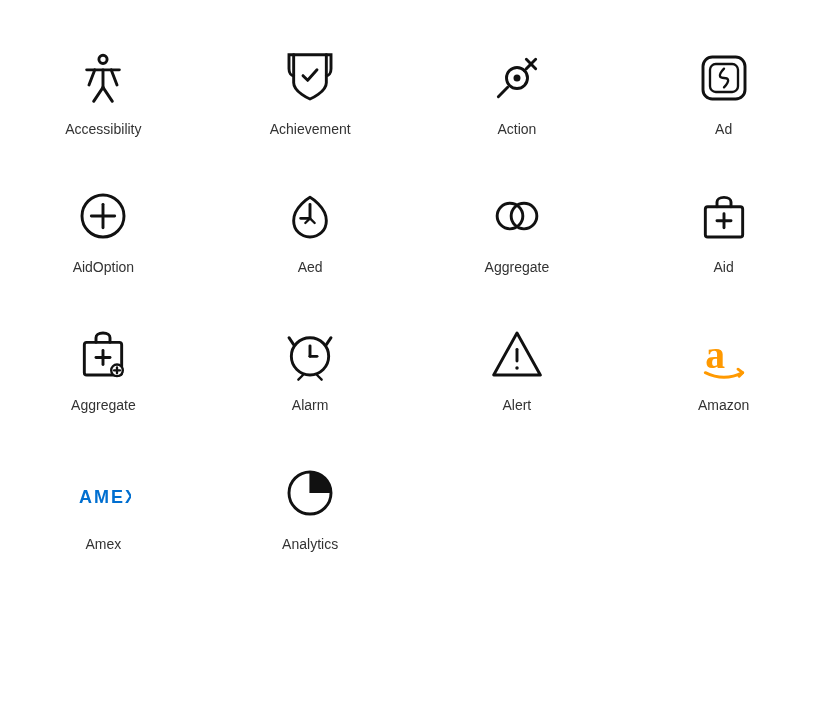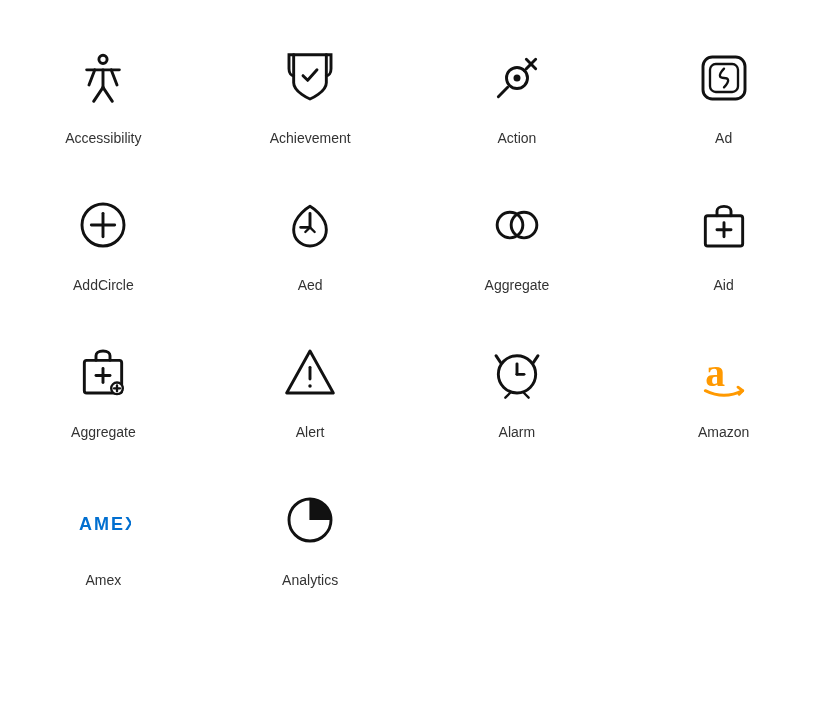--- a/index.html
+++ b/index.html
@@ -13,21 +13,21 @@
       display: grid;
       grid-template-columns: repeat(4, 1fr);
       padding: 20px 0;
     }
     .icon-cell {
       display: flex;
       flex-direction: column;
       align-items: center;
       justify-content: center;
       padding: 30px 10px 20px;
-      gap: 23px;
+      gap: 14px;
     }
     .icon-svg {
       width: 56px;
       height: 56px;
       display: flex;
       align-items: center;
       justify-content: center;
     }
     .icon-label {
       font-size: 14px;
@@ -104,21 +104,21 @@
 
 
   <div class="icon-cell">
     <div class="icon-svg">
       <svg viewBox="0 0 48 48" fill="none" xmlns="http://www.w3.org/2000/svg">
         <circle cx="24" cy="24" r="18" stroke="#111" stroke-width="2.5"></circle>
         <line x1="24" y1="14" x2="24" y2="34" stroke="#111" stroke-width="2.5" stroke-linecap="round"></line>
         <line x1="14" y1="24" x2="34" y2="24" stroke="#111" stroke-width="2.5" stroke-linecap="round"></line>
       </svg>
     </div>
-    <span class="icon-label">AddCircle</span>
+    <span class="icon-label">AidOption</span>
   </div>
 
   <div class="icon-cell">
     <div class="icon-svg">
       <svg viewBox="0 0 48 48" fill="none" xmlns="http://www.w3.org/2000/svg">
         <path d="M24 8 C24 8 10 16 10 28 C10 36 16 42 24 42 C32 42 38 36 38 28 C38 16 24 8 24 8Z" stroke="#111" stroke-width="2.5"></path>
         <path d="M24 14 L24 26 L16 26" stroke="#111" stroke-width="2.5" stroke-linecap="round" stroke-linejoin="round"></path>
         <path d="M20 30 L24 26 L28 30" stroke="#111" stroke-width="2" stroke-linecap="round" stroke-linejoin="round" fill="none"></path>
       </svg>
     </div>
@@ -158,47 +158,47 @@
         <line x1="36" y1="35.5" x2="36" y2="40.5" stroke="#111" stroke-width="2" stroke-linecap="round"></line>
         <line x1="33.5" y1="38" x2="38.5" y2="38" stroke="#111" stroke-width="2" stroke-linecap="round"></line>
       </svg>
     </div>
     <span class="icon-label">Aggregate</span>
   </div>
 
   <div class="icon-cell">
     <div class="icon-svg">
       <svg viewBox="0 0 48 48" fill="none" xmlns="http://www.w3.org/2000/svg">
+        <circle cx="24" cy="26" r="16" stroke="#111" stroke-width="2.5"></circle>
+        <line x1="24" y1="26" x2="24" y2="17" stroke="#111" stroke-width="2.5" stroke-linecap="round"></line>
+        <line x1="24" y1="26" x2="30" y2="26" stroke="#111" stroke-width="2.5" stroke-linecap="round"></line>
+
+        <path d="M10 16 L6 10" stroke="#111" stroke-width="2.5" stroke-linecap="round"></path>
+        <path d="M38 16 L42 10" stroke="#111" stroke-width="2.5" stroke-linecap="round"></path>
+
+        <path d="M18 42 L14 46" stroke="#111" stroke-width="2" stroke-linecap="round"></path>
+        <path d="M30 42 L34 46" stroke="#111" stroke-width="2" stroke-linecap="round"></path>
+      </svg>
+    </div>
+    <span class="icon-label">Alarm</span>
+  </div>
+
+  <div class="icon-cell">
+    <div class="icon-svg">
+      <svg viewBox="0 0 48 48" fill="none" xmlns="http://www.w3.org/2000/svg">
         <path d="M24 6 L44 42 H4 Z" stroke="#111" stroke-width="2.5" stroke-linejoin="round"></path>
         <line x1="24" y1="20" x2="24" y2="30" stroke="#111" stroke-width="2.5" stroke-linecap="round"></line>
         <circle cx="24" cy="36" r="1.5" fill="#111"></circle>
       </svg>
     </div>
     <span class="icon-label">Alert</span>
   </div>
 
   <div class="icon-cell">
     <div class="icon-svg">
-      <svg viewBox="0 0 48 48" fill="none" xmlns="http://www.w3.org/2000/svg">
-        <circle cx="24" cy="26" r="16" stroke="#111" stroke-width="2.5"></circle>
-        <line x1="24" y1="26" x2="24" y2="17" stroke="#111" stroke-width="2.5" stroke-linecap="round"></line>
-        <line x1="24" y1="26" x2="30" y2="26" stroke="#111" stroke-width="2.5" stroke-linecap="round"></line>
-
-        <path d="M10 16 L6 10" stroke="#111" stroke-width="2.5" stroke-linecap="round"></path>
-        <path d="M38 16 L42 10" stroke="#111" stroke-width="2.5" stroke-linecap="round"></path>
-
-        <path d="M18 42 L14 46" stroke="#111" stroke-width="2" stroke-linecap="round"></path>
-        <path d="M30 42 L34 46" stroke="#111" stroke-width="2" stroke-linecap="round"></path>
-      </svg>
-    </div>
-    <span class="icon-label">Alarm</span>
-  </div>
-
-  <div class="icon-cell">
-    <div class="icon-svg">
       <svg viewBox="0 0 48 48" xmlns="http://www.w3.org/2000/svg">
 
         <text x="8" y="36" font-family="Georgia, serif" font-size="34" font-weight="bold" fill="#F90" letter-spacing="-1">a</text>
 
         <path d="M8 40 Q24 48 40 40" stroke="#F90" stroke-width="2.5" fill="none" stroke-linecap="round"></path>
         <path d="M36 37 L40 40 L37 43" stroke="#F90" stroke-width="2.5" fill="none" stroke-linecap="round" stroke-linejoin="round"></path>
       </svg>
     </div>
     <span class="icon-label">Amazon</span>
   </div>

